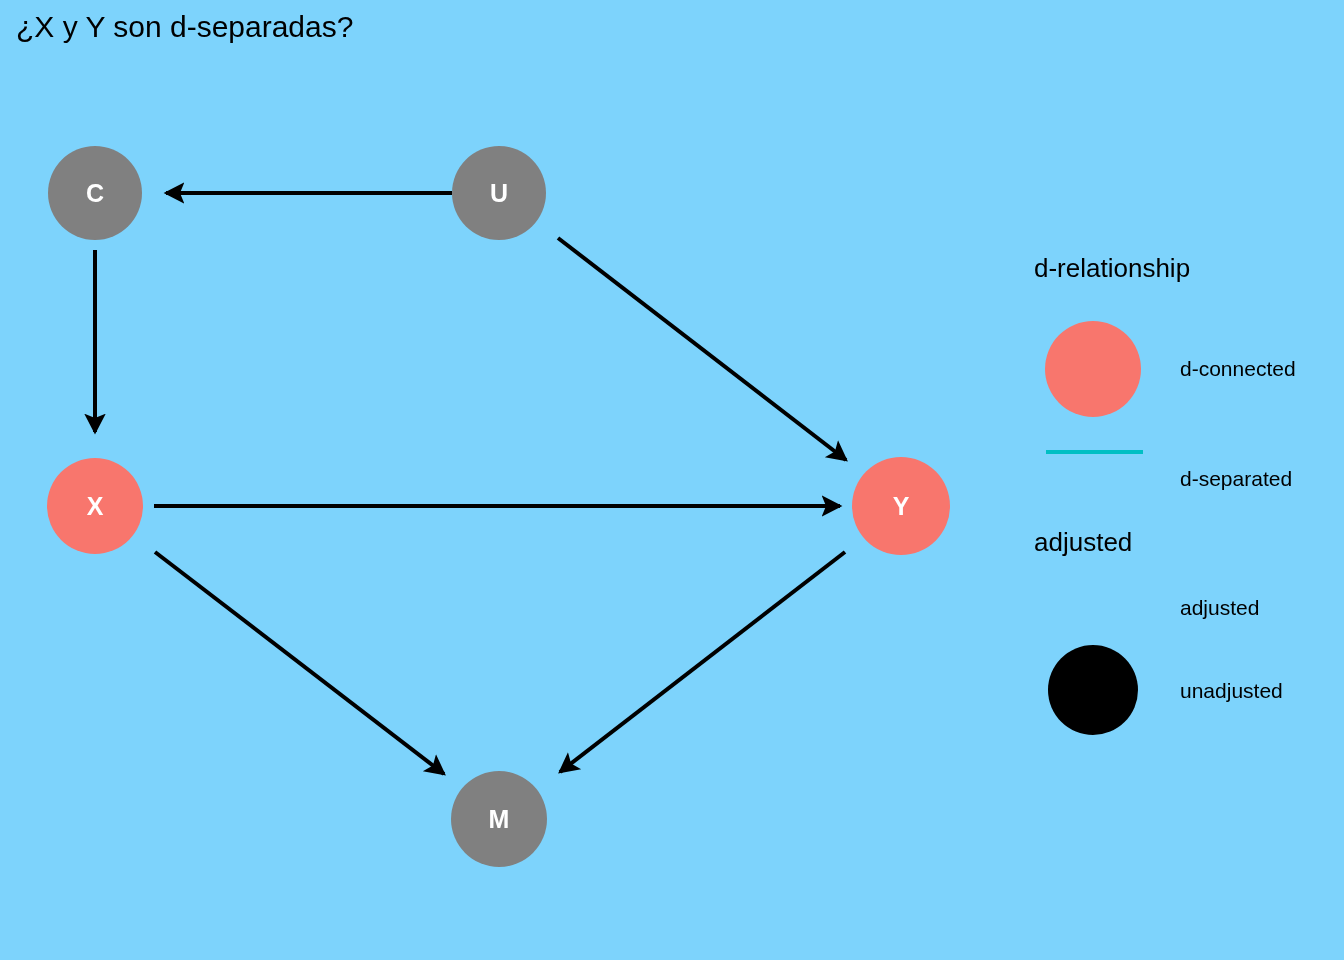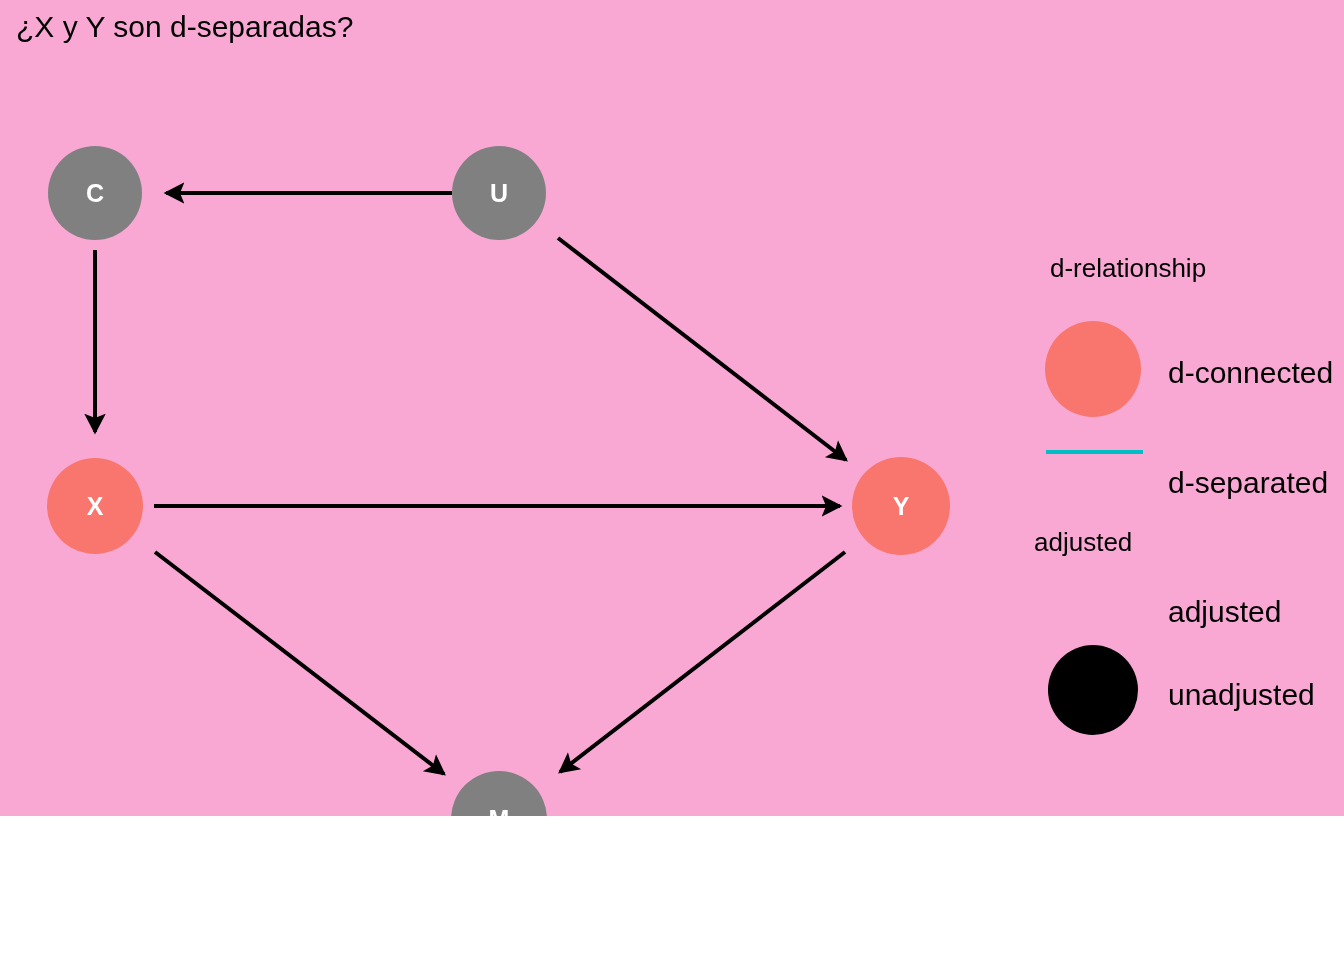--- a/index.html
+++ b/index.html
@@ -8,22 +8,22 @@
     padding: 0;
     background: #ffffff;
   }
   body {
     font-family: "Liberation Sans", sans-serif;
     color: #000000;
   }
   #canvas {
     position: relative;
     width: 1344px;
-    height: 816px;
-    background: #f9a8d4;
+    height: 960px;
+    background: #7dd3fc;
     overflow: hidden;
   }
   #title {
     position: absolute;
     left: 16px;
     top: 12px;
     font-size: 30px;
     line-height: 1;
     color: #000000;
     white-space: nowrap;
@@ -51,24 +51,25 @@
   }
   .legend-title {
     position: absolute;
     font-size: 26px;
     line-height: 1;
     color: #000000;
     white-space: nowrap;
   }
   .legend-label {
     position: absolute;
-    font-size: 30px;
+    font-size: 21px;
     line-height: 1;
     color: #000000;
     white-space: nowrap;
+    margin-left: 12px;
   }
   .legend-circle {
     position: absolute;
     border-radius: 50%;
   }
   .legend-line {
     position: absolute;
     height: 4px;
   }
 </style>
@@ -107,21 +108,21 @@
       </div>
       <div class="node-circle" style="left: 852px; top: 457px; width: 98px; height: 98px; background: rgb(248, 118, 109);">
         <span class="node-label">Y</span>
       </div>
       <div class="node-circle" style="left: 451px; top: 771px; width: 96px; height: 96px; background: rgb(128, 128, 128);">
         <span class="node-label">M</span>
       </div>
     </div>
 
   <div id="legend-layer">
-      <div class="legend-title" style="left: 1034px; top: 255px; margin-left: 16px;">d-relationship</div>
+      <div class="legend-title" style="left: 1034px; top: 255px;">d-relationship</div>
       <div class="legend-circle" style="left: 1045px; top: 321px; width: 96px; height: 96px; background: rgb(248, 118, 109);"></div>
       <div class="legend-label" style="left: 1168px; top: 358px;">d-connected</div>
       <div class="legend-line" style="left: 1046px; top: 450px; width: 97px; background: rgb(0, 191, 196);"></div>
       <div class="legend-label" style="left: 1168px; top: 468px;">d-separated</div>
       <div class="legend-title" style="left: 1034px; top: 529px;">adjusted</div>
       <div class="legend-label" style="left: 1168px; top: 597px;">adjusted</div>
       <div class="legend-circle" style="left: 1048px; top: 645px; width: 90px; height: 90px; background: rgb(0, 0, 0);"></div>
       <div class="legend-label" style="left: 1168px; top: 680px;">unadjusted</div>
     </div>
 

